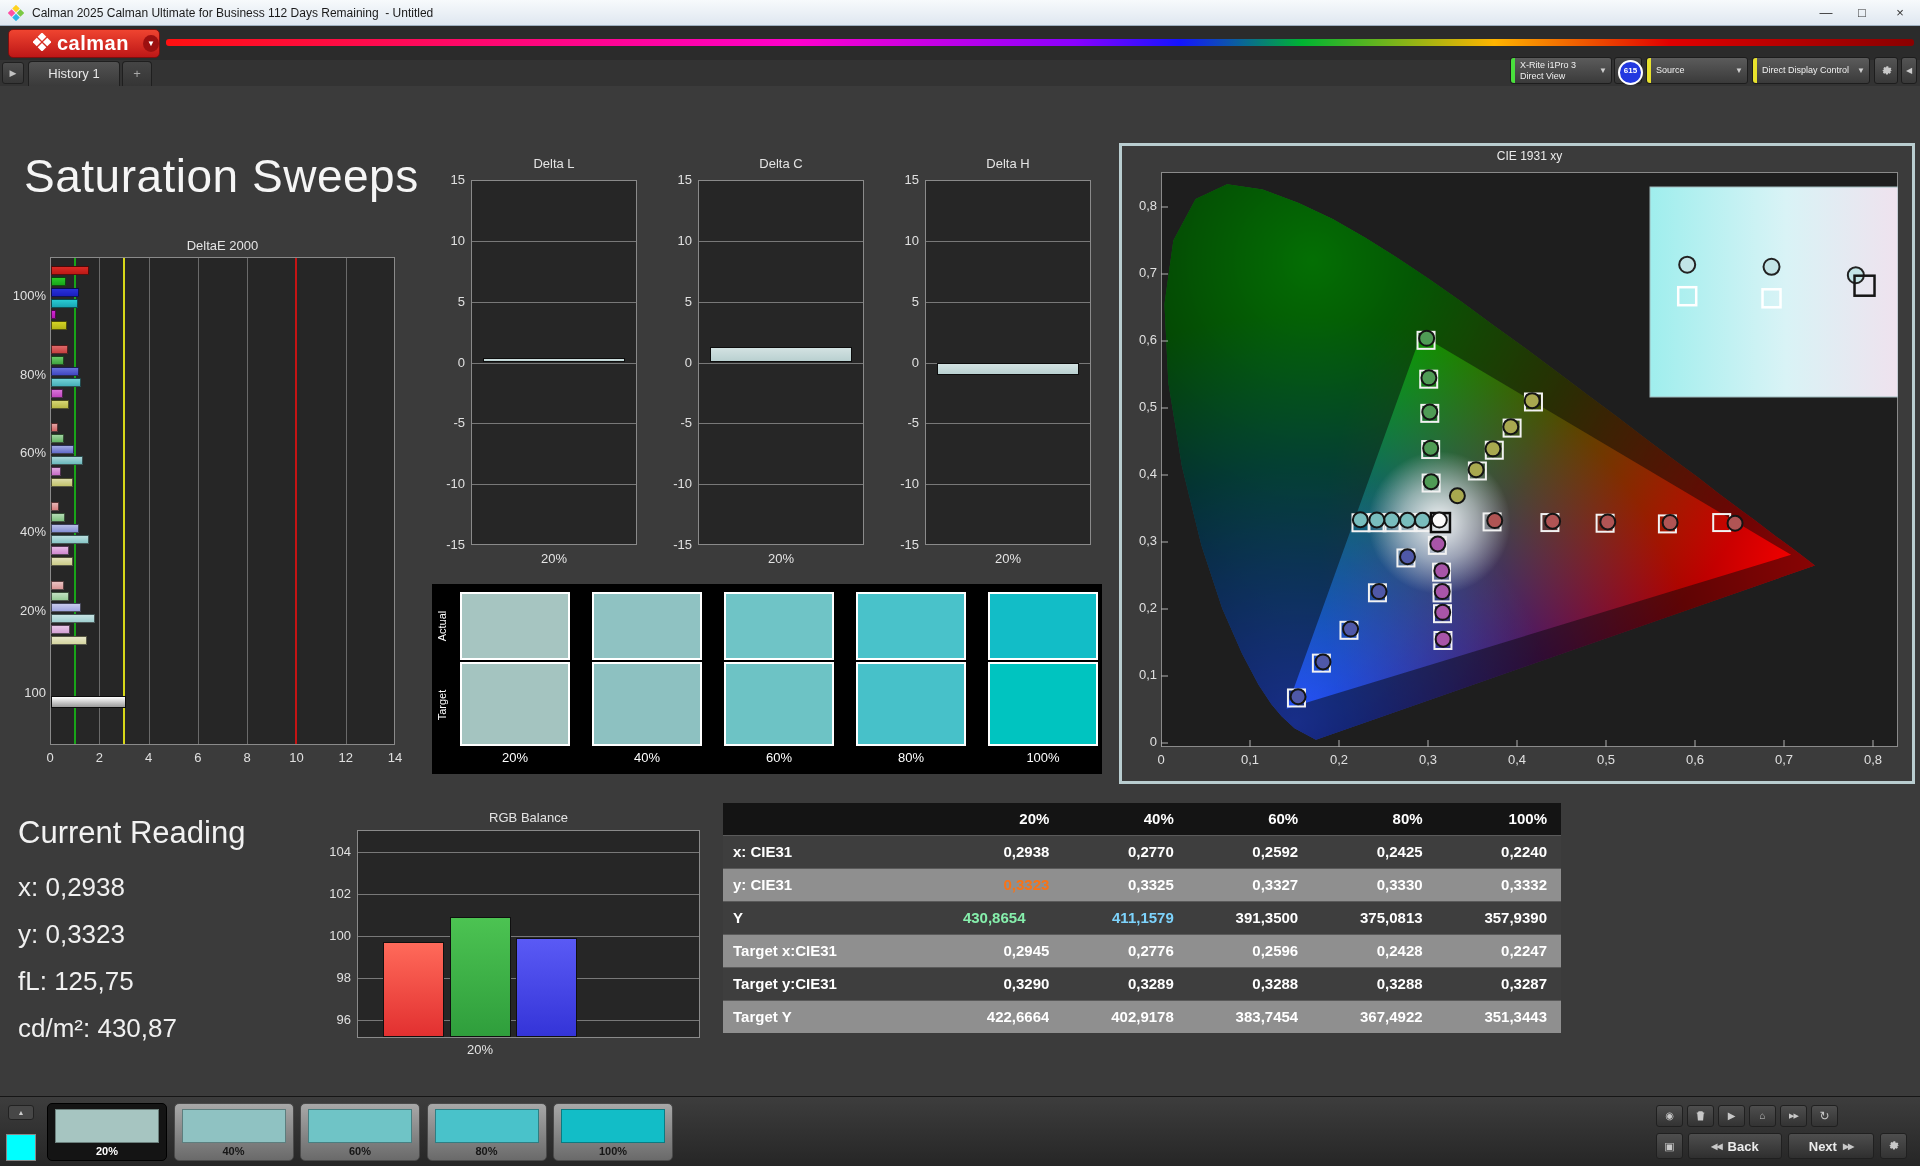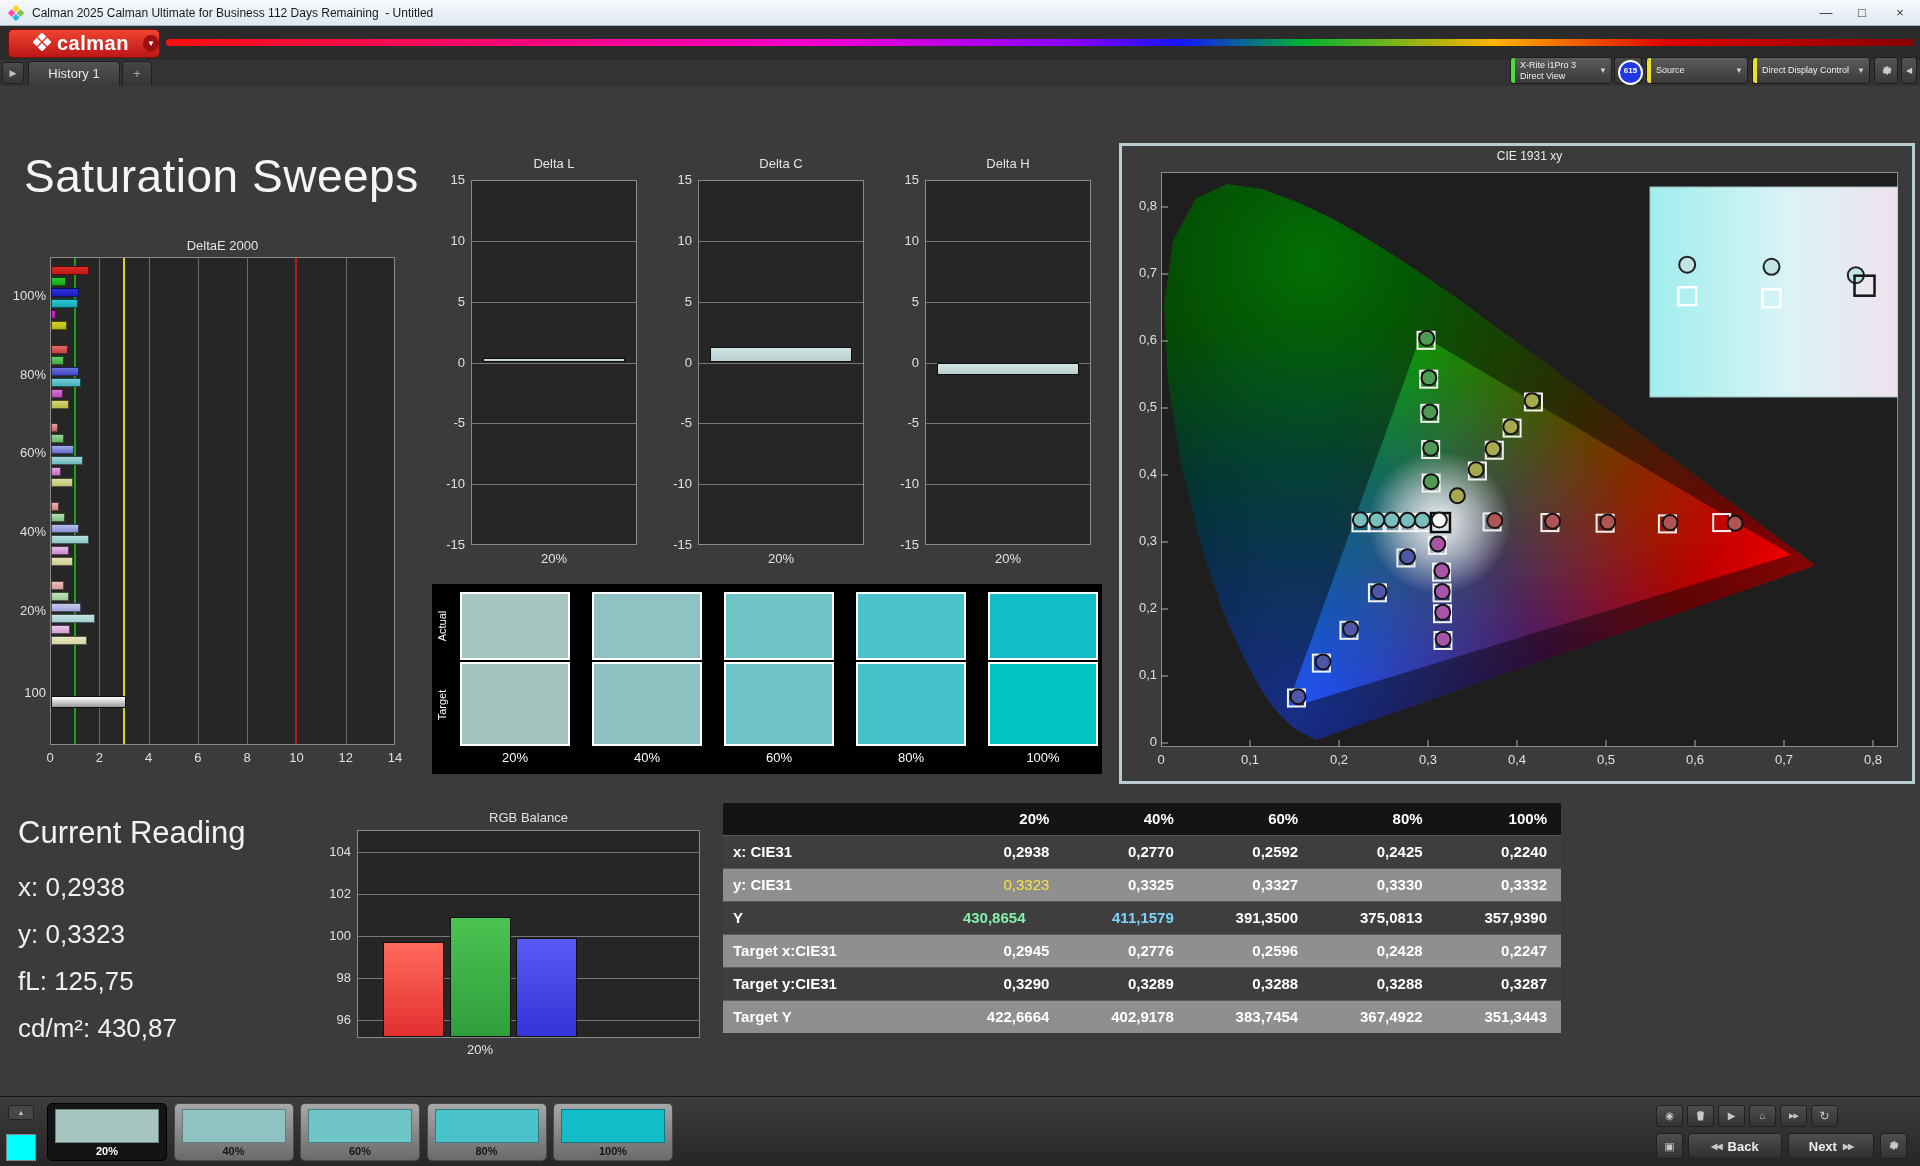--- a/index.html
+++ b/index.html
@@ -358,21 +358,21 @@
 <div class="a tbl-cell tbl-header" style="left: 1436.6px; top: 803px; width: 110.4px; height: 32px; text-align: right; line-height: 32px; background: none; border: none;">100%</div>
 <div class="a" style="left: 723px; top: 835px; width: 838px; height: 33px; background: rgb(62, 62, 62); border-top: 1px solid rgb(90, 90, 90);"></div>
 <div class="a tbl-cell" style="left: 733px; top: 835px; width: 206px; height: 33px; font-weight: 700; line-height: 33px; color: rgb(255, 255, 255);">x: CIE31</div>
 <div class="a tbl-cell" style="left: 939px; top: 835px; width: 110.4px; height: 33px; text-align: right; line-height: 33px; color: rgb(255, 255, 255); font-weight: 600;">0,2938</div>
 <div class="a tbl-cell" style="left: 1063.4px; top: 835px; width: 110.4px; height: 33px; text-align: right; line-height: 33px; color: rgb(255, 255, 255); font-weight: 600;">0,2770</div>
 <div class="a tbl-cell" style="left: 1187.8px; top: 835px; width: 110.4px; height: 33px; text-align: right; line-height: 33px; color: rgb(255, 255, 255); font-weight: 600;">0,2592</div>
 <div class="a tbl-cell" style="left: 1312.2px; top: 835px; width: 110.4px; height: 33px; text-align: right; line-height: 33px; color: rgb(255, 255, 255); font-weight: 600;">0,2425</div>
 <div class="a tbl-cell" style="left: 1436.6px; top: 835px; width: 110.4px; height: 33px; text-align: right; line-height: 33px; color: rgb(255, 255, 255); font-weight: 600;">0,2240</div>
 <div class="a" style="left: 723px; top: 868px; width: 838px; height: 33px; background: rgb(143, 143, 143); border-top: 1px solid rgb(90, 90, 90);"></div>
 <div class="a tbl-cell" style="left: 733px; top: 868px; width: 206px; height: 33px; font-weight: 700; line-height: 33px; color: rgb(255, 255, 255);">y: CIE31</div>
-<div class="a tbl-cell" style="left: 939px; top: 868px; width: 110.4px; height: 33px; text-align: right; line-height: 33px; color: #fde047; font-weight: 400;">0,3323</div>
+<div class="a tbl-cell" style="left: 939px; top: 868px; width: 110.4px; height: 33px; text-align: right; line-height: 33px; color: #f97316; font-weight: 700;">0,3323</div>
 <div class="a tbl-cell" style="left: 1063.4px; top: 868px; width: 110.4px; height: 33px; text-align: right; line-height: 33px; color: rgb(255, 255, 255); font-weight: 600;">0,3325</div>
 <div class="a tbl-cell" style="left: 1187.8px; top: 868px; width: 110.4px; height: 33px; text-align: right; line-height: 33px; color: rgb(255, 255, 255); font-weight: 600;">0,3327</div>
 <div class="a tbl-cell" style="left: 1312.2px; top: 868px; width: 110.4px; height: 33px; text-align: right; line-height: 33px; color: rgb(255, 255, 255); font-weight: 600;">0,3330</div>
 <div class="a tbl-cell" style="left: 1436.6px; top: 868px; width: 110.4px; height: 33px; text-align: right; line-height: 33px; color: rgb(255, 255, 255); font-weight: 600;">0,3332</div>
 <div class="a" style="left: 723px; top: 901px; width: 838px; height: 33px; background: rgb(62, 62, 62); border-top: 1px solid rgb(90, 90, 90);"></div>
 <div class="a tbl-cell" style="left: 733px; top: 901px; width: 206px; height: 33px; font-weight: 700; line-height: 33px; color: rgb(255, 255, 255);">Y</div>
 <div class="a tbl-cell" style="left: 939px; top: 901px; width: 110.4px; height: 33px; text-align: center; line-height: 33px; color: #86efac; font-weight: 600;">430,8654</div>
 <div class="a tbl-cell" style="left: 1063.4px; top: 901px; width: 110.4px; height: 26px; text-align: right; line-height: 33px; color: #7dd3fc; font-weight: 600;">411,1579</div>
 <div class="a tbl-cell" style="left: 1187.8px; top: 901px; width: 110.4px; height: 33px; text-align: right; line-height: 33px; color: rgb(255, 255, 255); font-weight: 600;">391,3500</div>
 <div class="a tbl-cell" style="left: 1312.2px; top: 901px; width: 110.4px; height: 33px; text-align: right; line-height: 33px; color: rgb(255, 255, 255); font-weight: 600;">375,0813</div>

